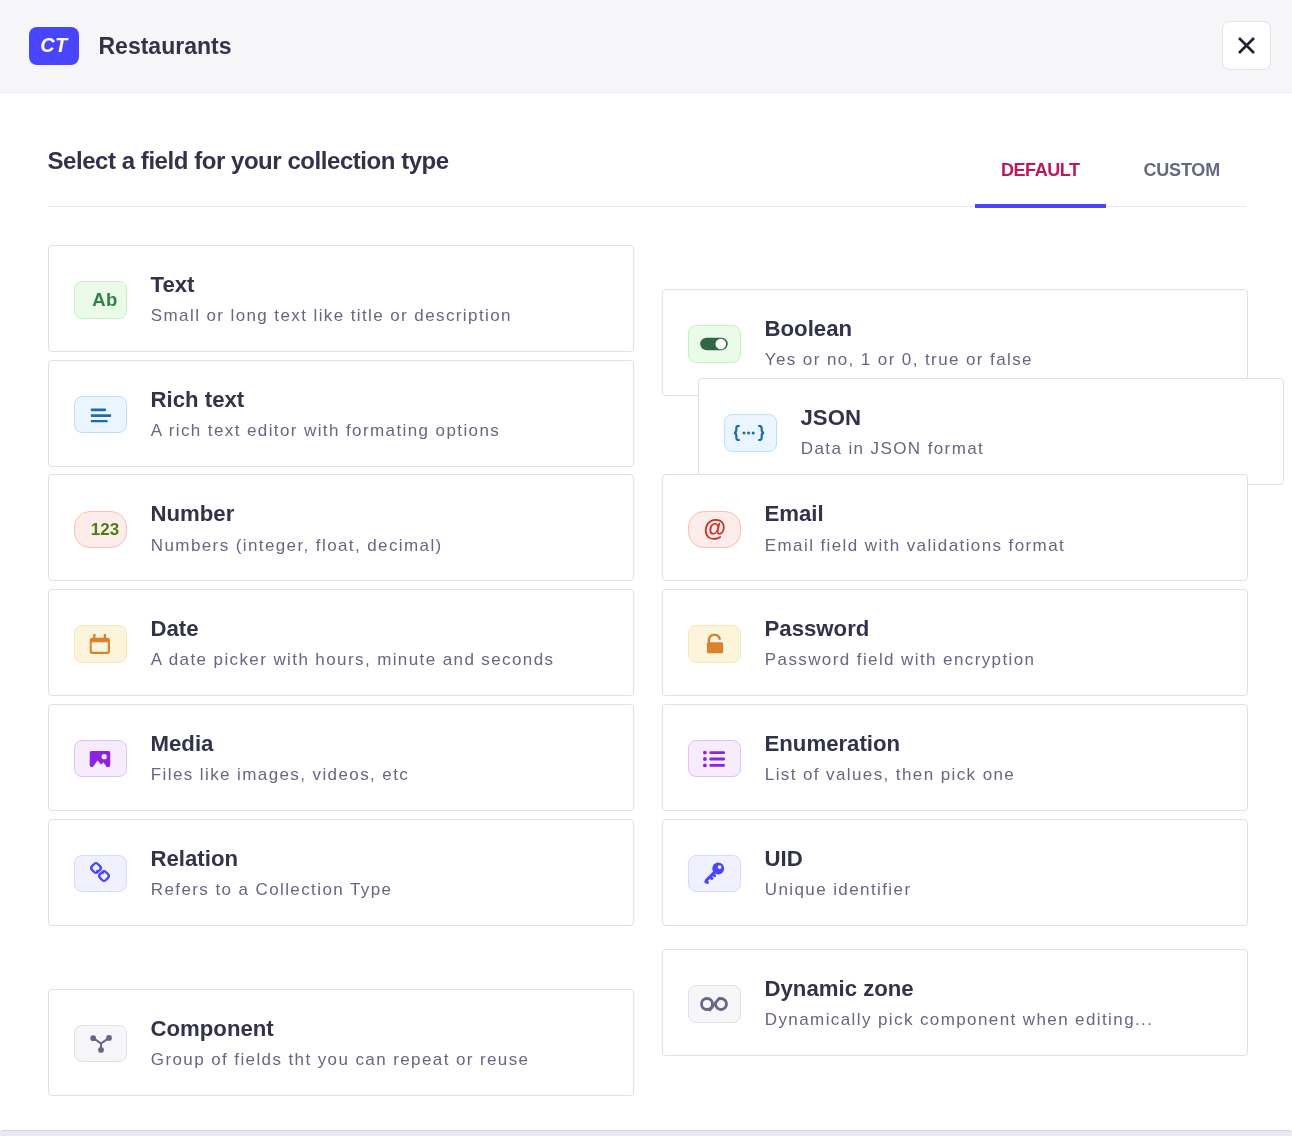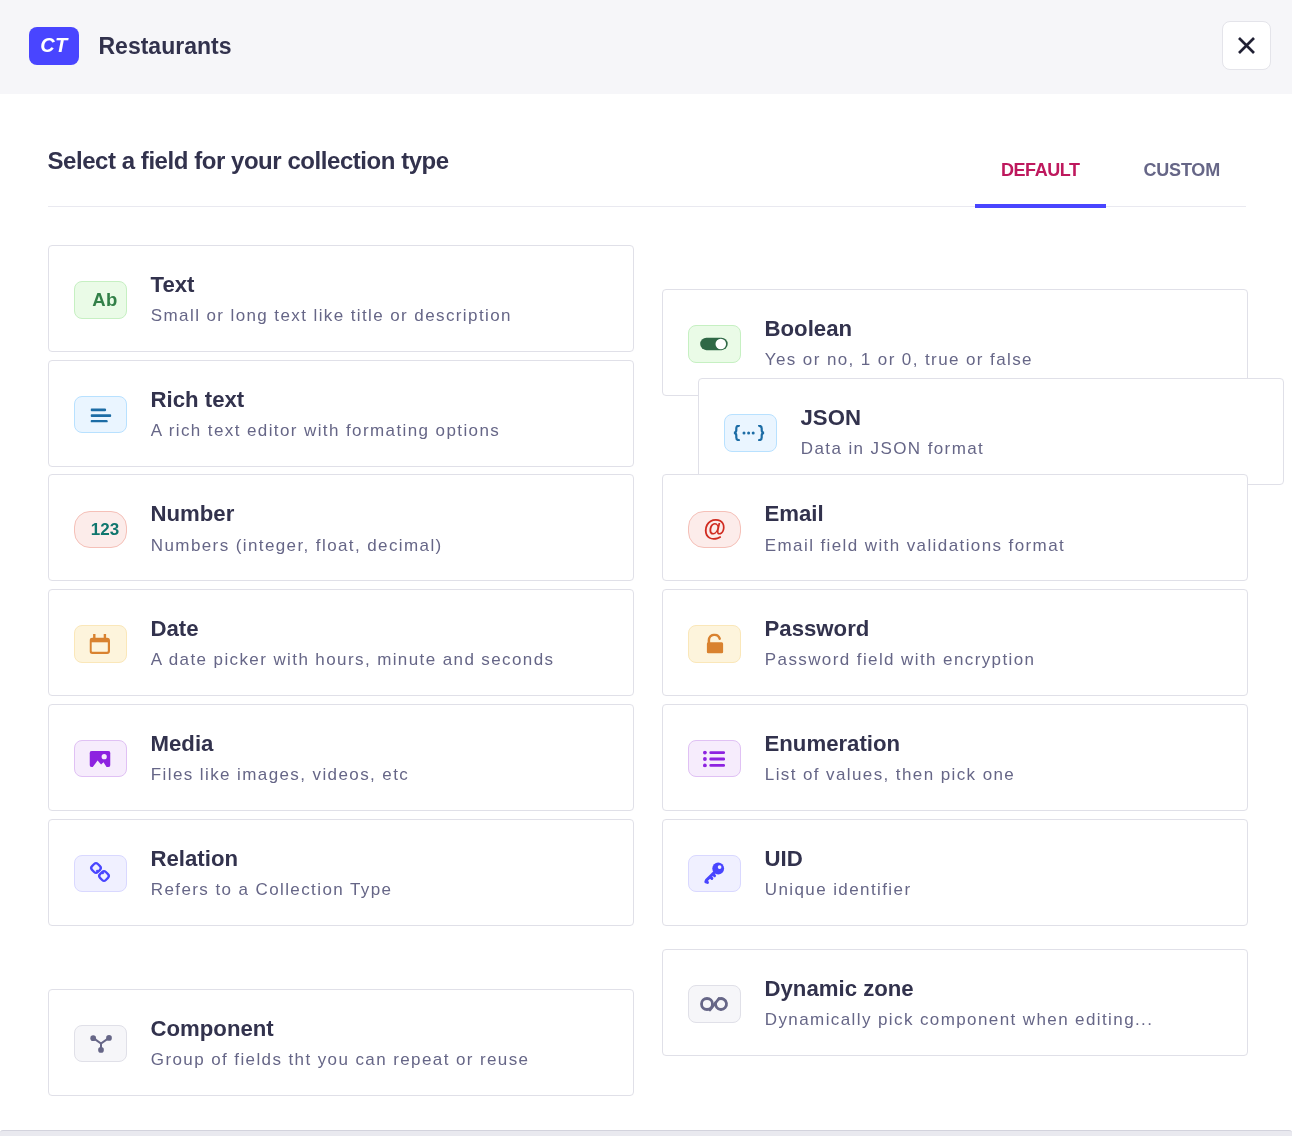--- a/index.html
+++ b/index.html
@@ -20,21 +20,21 @@
   #tabline { position:absolute; left:48px; top:205.5px; width:1198px; height:1.5px; background:#e9e9f0; }
   #tabind { position:absolute; left:975px; top:204px; width:131px; height:4px; background:#4945ff; }
 
   .card { position:absolute; width:586px; height:107px; background:#fff; border:1px solid #e0e0e8; border-radius:4px; }
   .ibox { position:absolute; left:25px; top:35.2px; width:53px; height:37.5px; border-radius:8px; border:1px solid; text-align:center; }
   .ctitle { position:absolute; left:101.5px; top:28px; font-size:22.2px; line-height:22.2px; font-weight:bold; color:#32324d; }
   .cdesc { position:absolute; left:101.8px; top:61.4px; font-size:17px; line-height:17px; color:#666687; letter-spacing:1.4px; }
 
   .green  { background:#eafbe7; border-color:#c6f0c2; color:#328048; }
   .blue   { background:#eaf5ff; border-color:#b8e1ff; color:#1c6ca5; }
-  .red    { background:#fcecea; border-color:#f5c0b8; color:#0f766e;border-radius:16px; }
+  .red    { background:#fcecea; border-color:#f5c0b8; color:#4d7c0f;border-radius:16px; }
   .yellow { background:#fdf4dc; border-color:#fae7b9; color:#d9822f; }
   .purple { background:#f6ecfc; border-color:#e0c1f4; color:#8d23e0; }
   .lav    { background:#f0f0ff; border-color:#d9d8ff; color:#4945ff; }
   .gray   { background:#f6f6f9; border-color:#e0e0e8; color:#666687; }
 
   .itxt { font-weight:bold; font-size:18.5px; line-height:35.5px; letter-spacing:0.4px; padding-left:9px; }
   .ibox svg { position:absolute; left:50%; top:50%; transform:translate(-50%,-50%); }
 
   #footer { position:absolute; left:0; top:1129.5px; width:1292px; height:7px; background:#e9e9ef; border-top:1.8px solid #d3d3dd; border-top-left-radius:3px; border-top-right-radius:3px; }
 </style>

